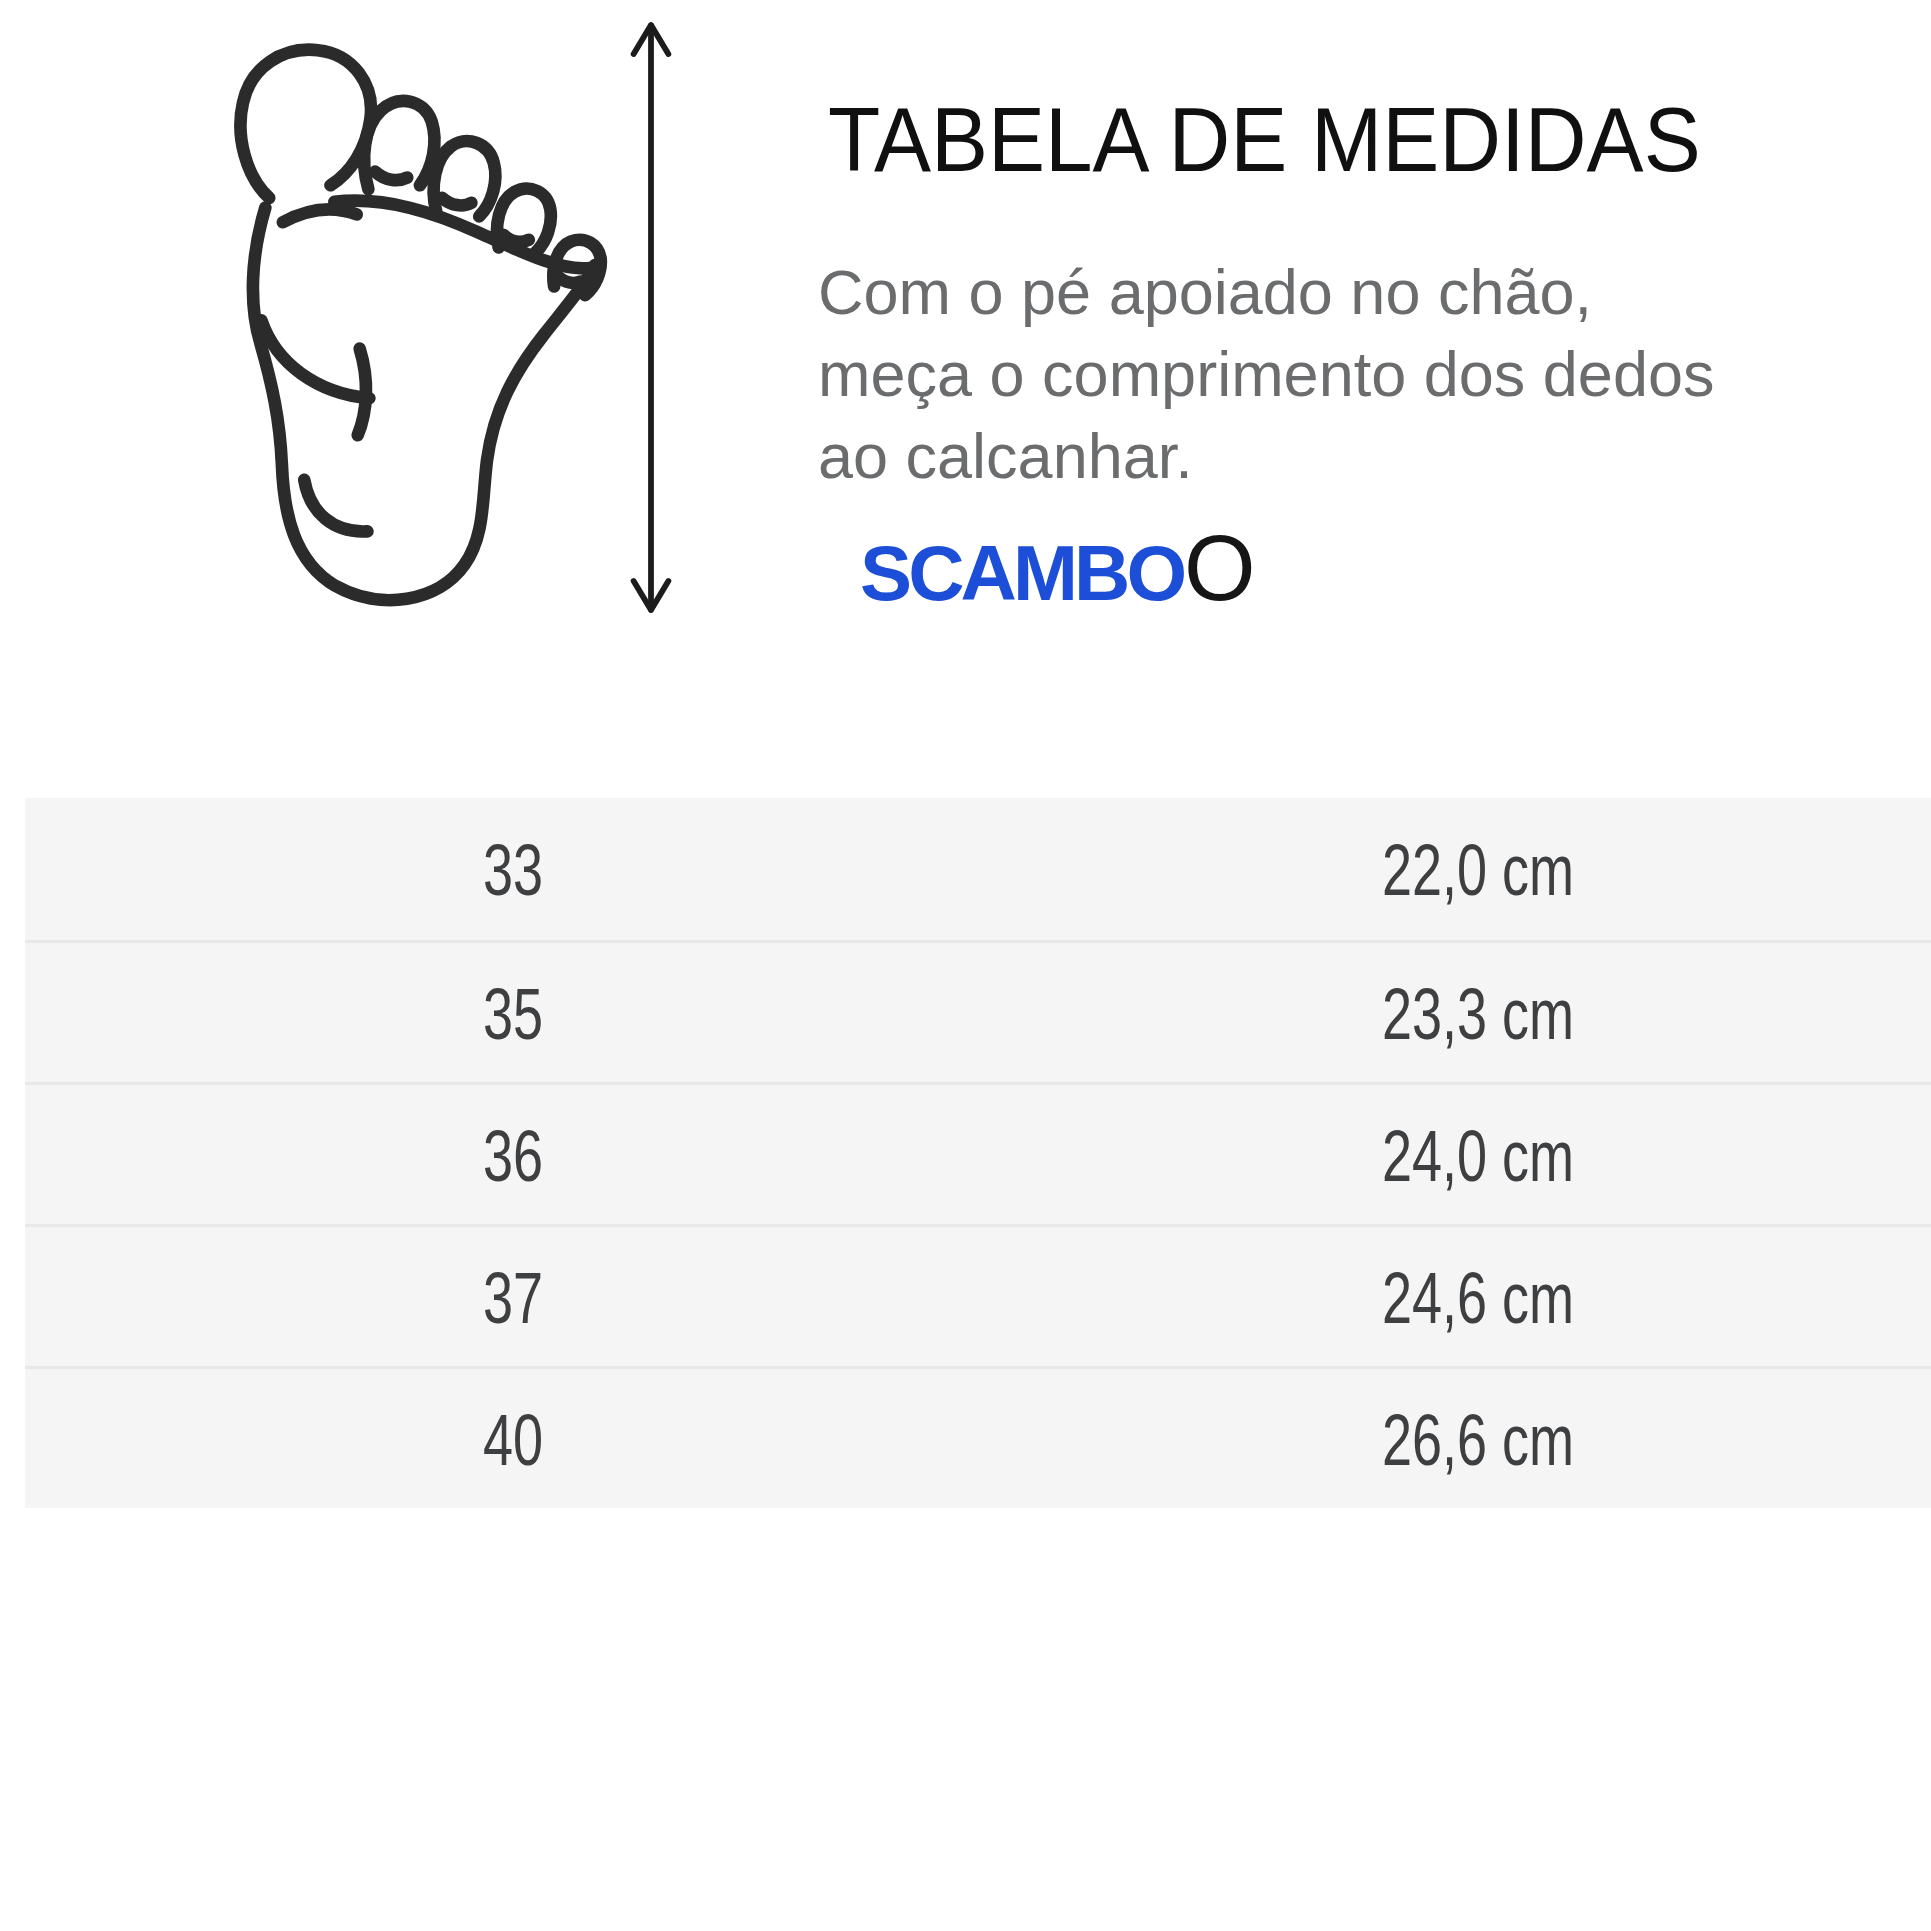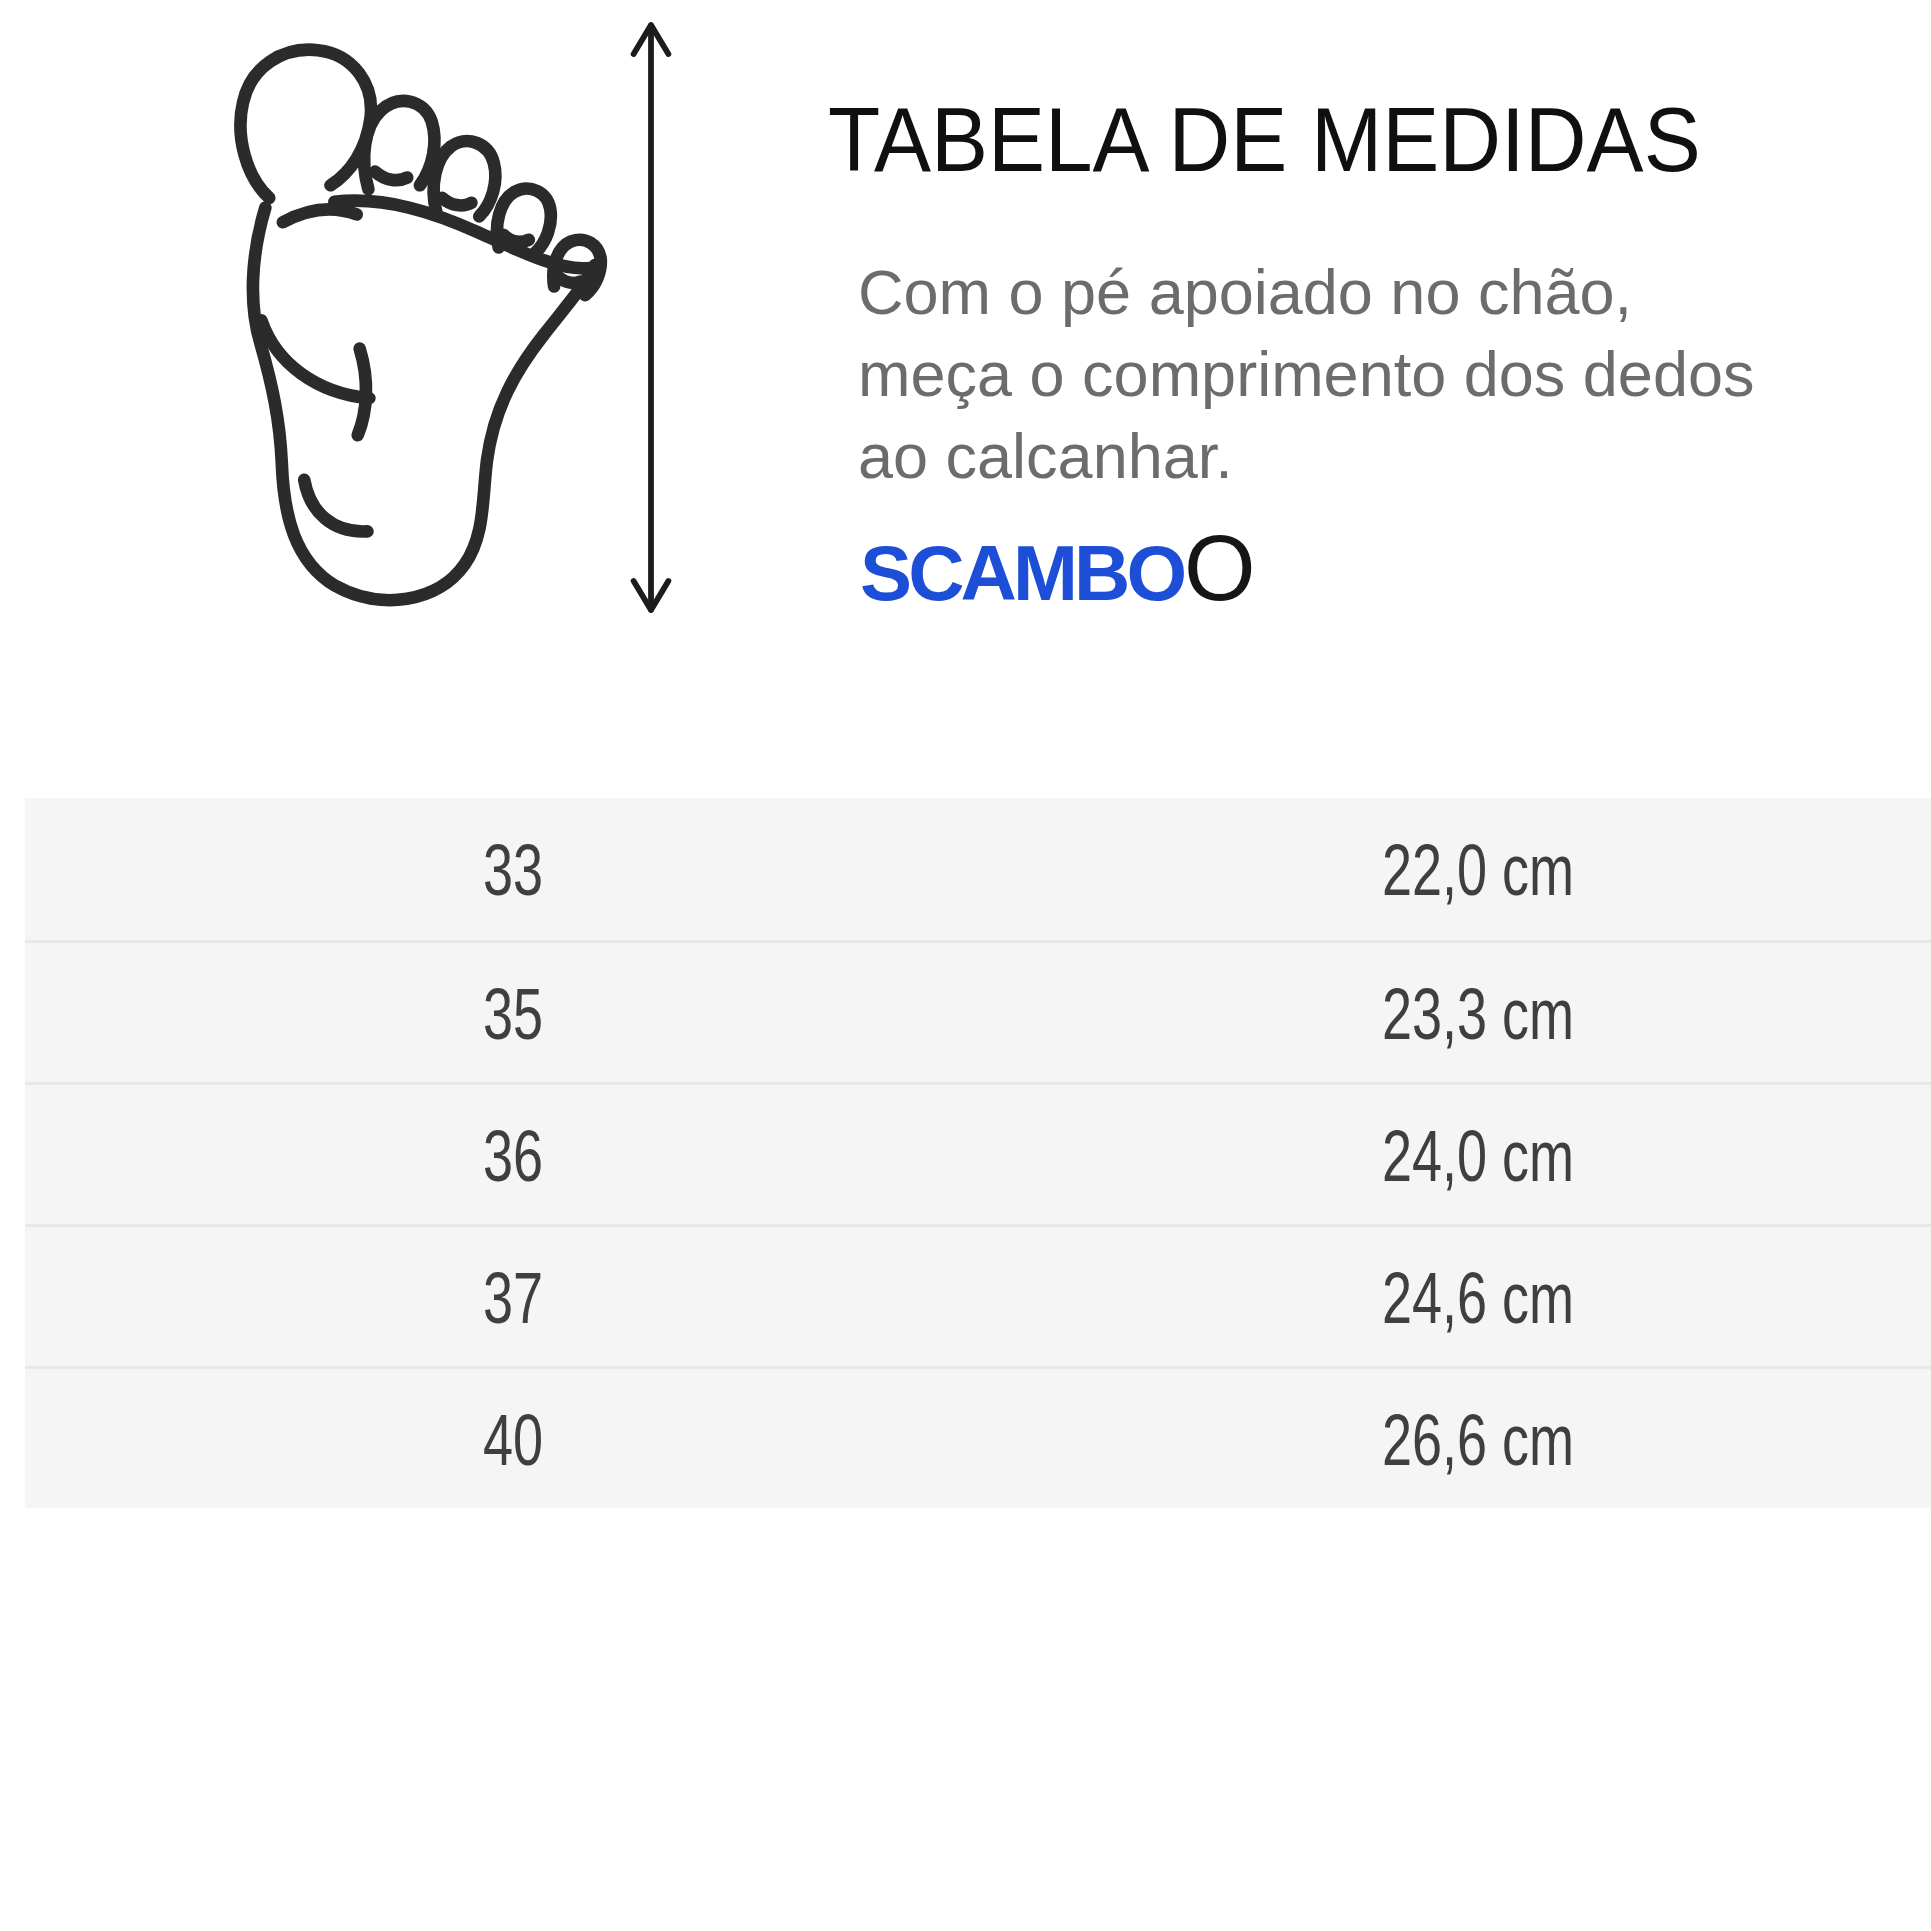--- a/index.html
+++ b/index.html
@@ -41,21 +41,21 @@
     font-weight: 400;
     line-height: 1;
     color: #101010;
     white-space: nowrap;
     letter-spacing: 0px;
     transform: scaleX(0.95);
     transform-origin: left top;
   }
   .instructions {
     position: absolute;
-    left: 858px;
+    left: 818px;
     top: 251px;
     margin: 0;
     font-size: 63px;
     line-height: 82px;
     font-weight: 400;
     color: #6a6c6e;
     white-space: nowrap;
   }
   .instructions span { display: block; }
   .brand {

